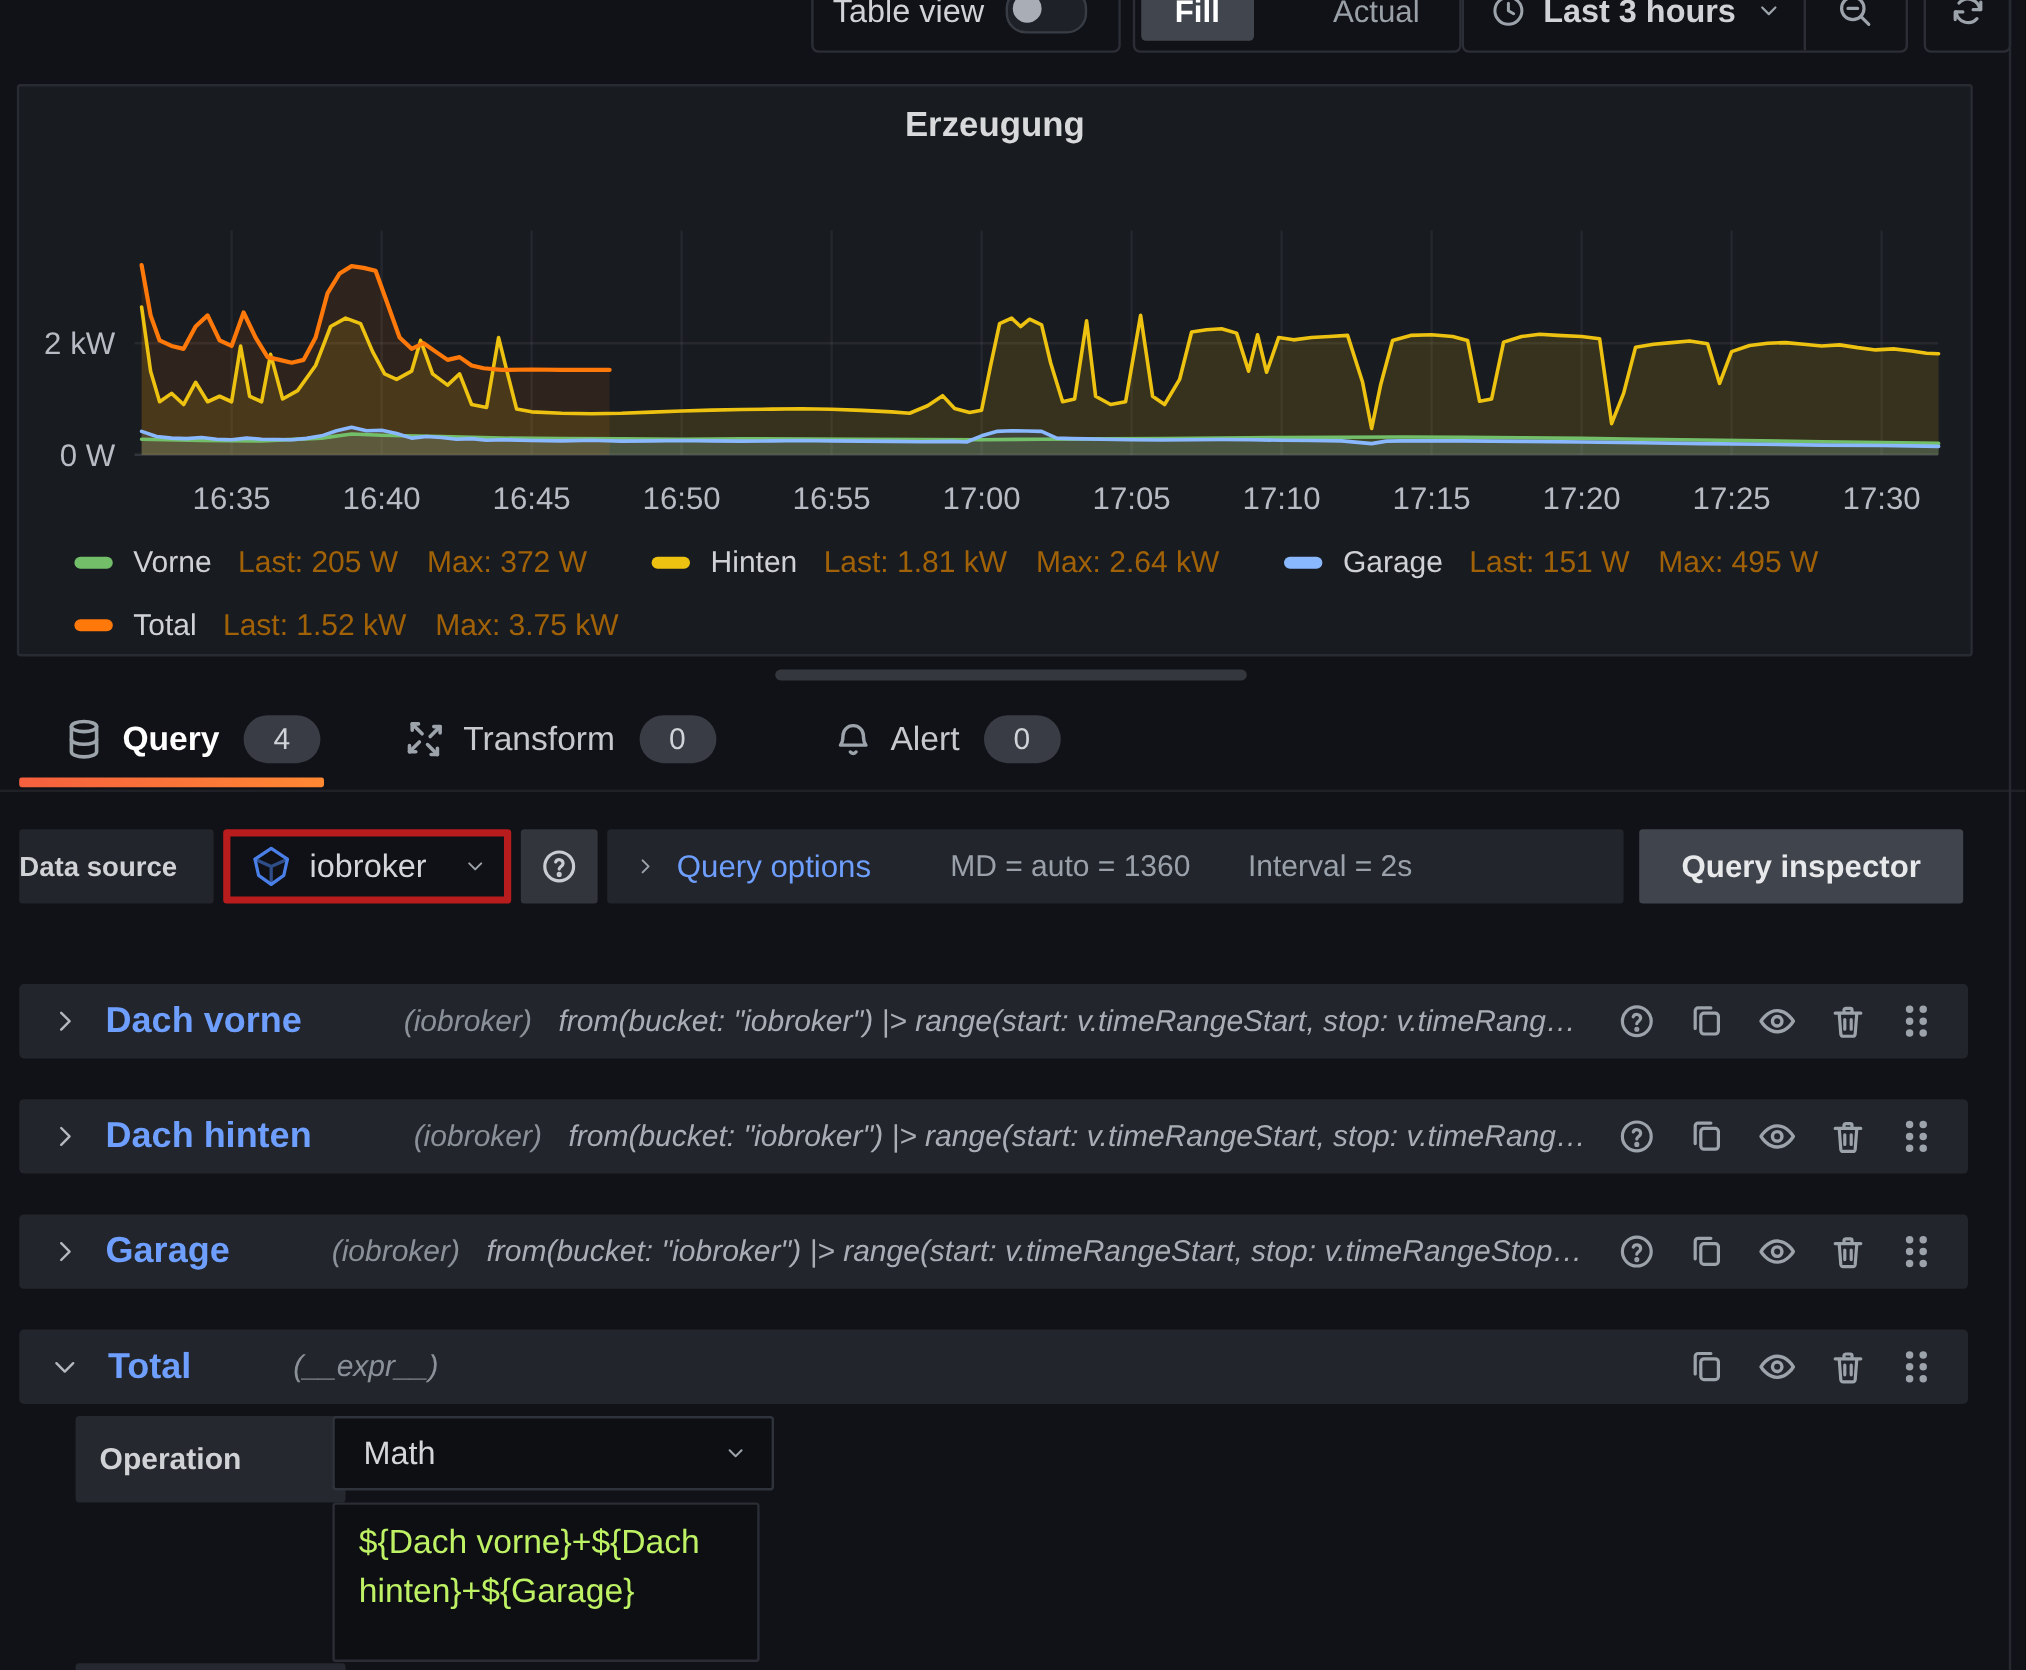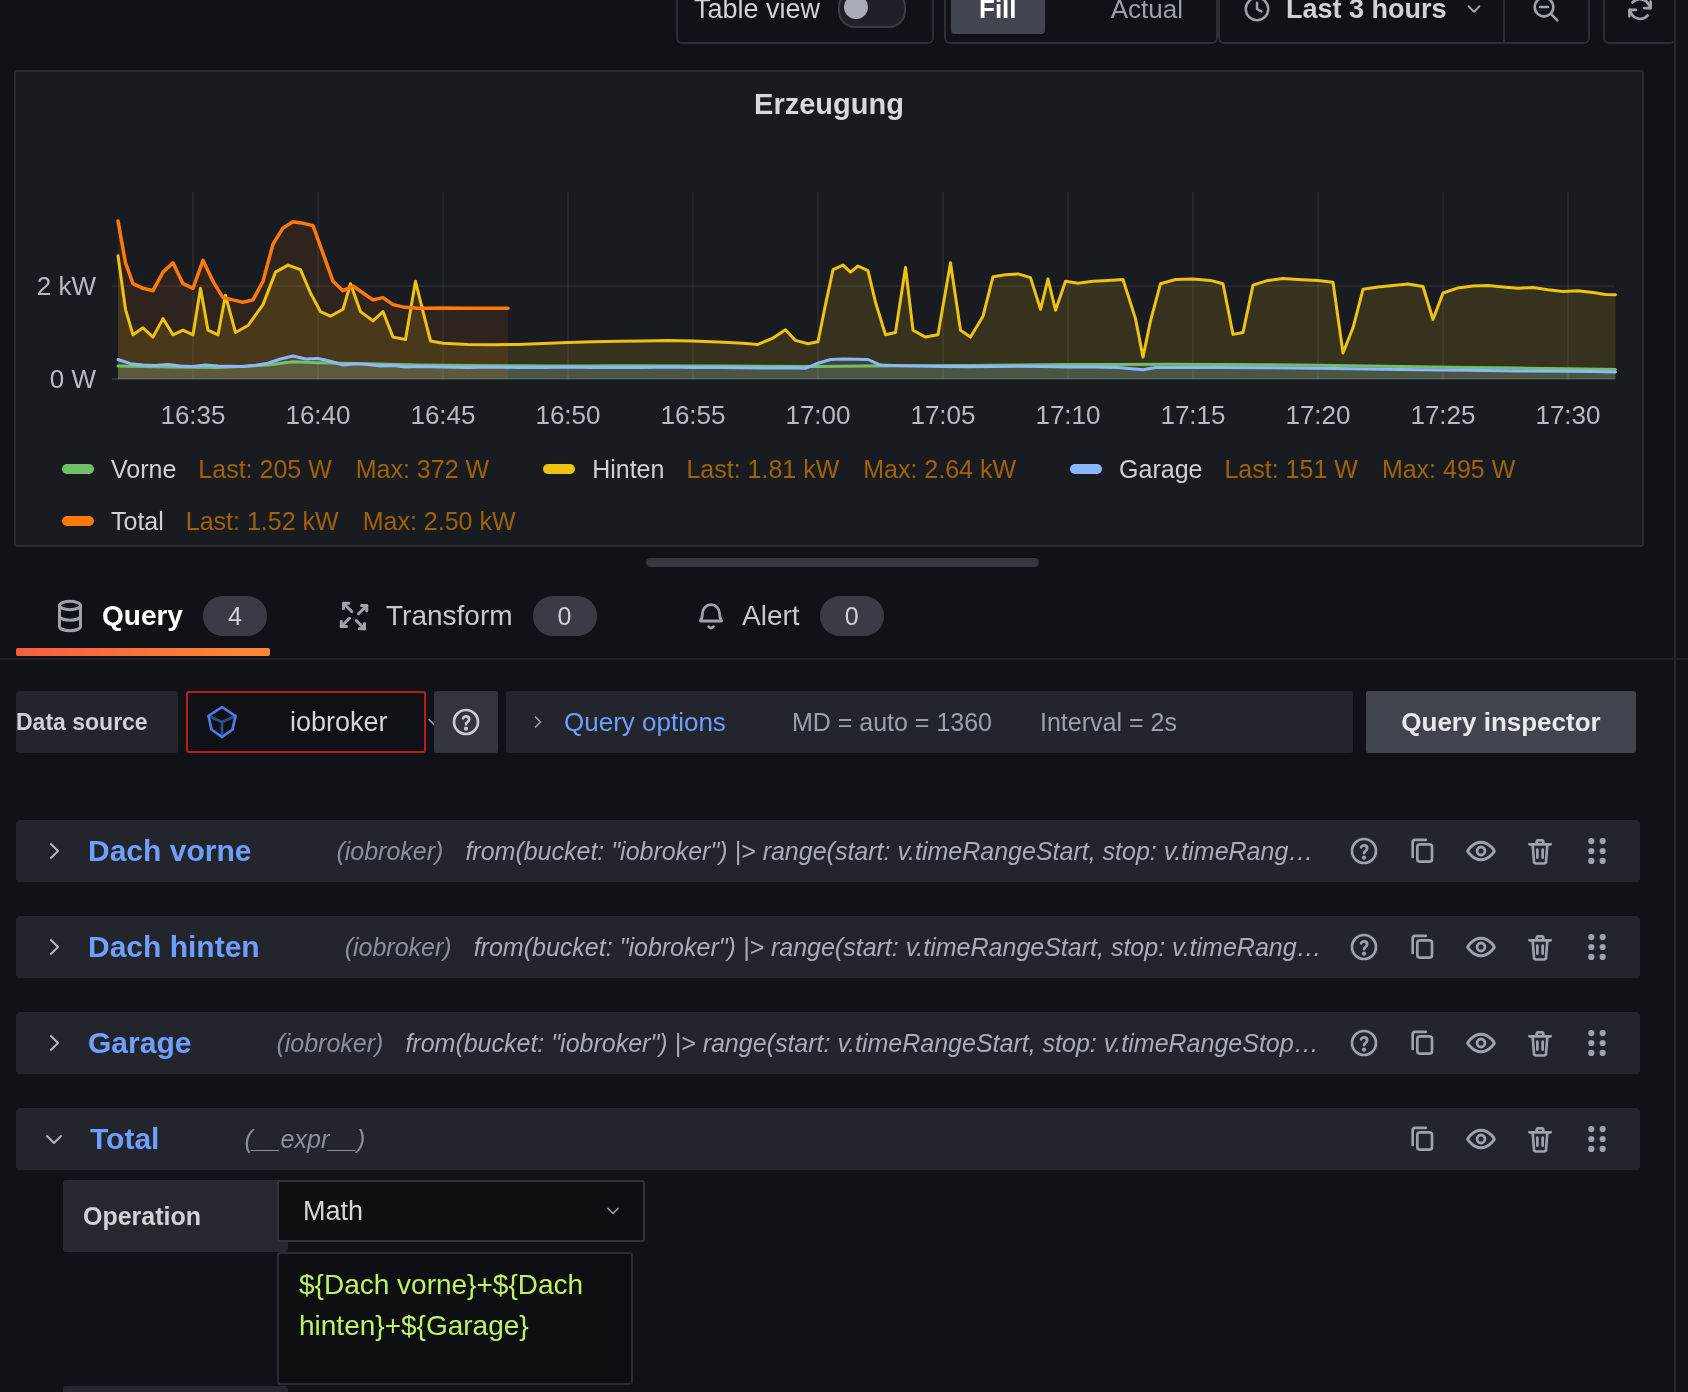--- a/index.html
+++ b/index.html
@@ -40,22 +40,22 @@
   .tab-label.idle{color:#c5c8cd;}
   .badge{height:40px;min-width:52px;border-radius:20px;background:#393c44;color:#d0d3d8;
          font-size:25px;display:flex;align-items:center;justify-content:center;margin-left:20px;padding:0 6px;}
   #tab-underline{left:16px;top:648px;width:254px;height:8px;border-radius:2px;
                  background:linear-gradient(90deg,#f55f3e,#ff8833);}
   #tab-divider{left:0;top:658px;width:1688px;height:2px;background:#1f2127;}
   
   .box{background:#22252b;border-radius:3px;}
   #ds-label{left:16px;top:691px;width:162px;height:62px;display:flex;align-items:center;
             padding-left:0;font-size:23px;font-weight:bold;color:#d0d2d6;box-sizing:border-box;}
-  #ds-picker{left:186px;top:691px;width:240px;height:62px;background:#0f1116;border:2px solid #b91c1c;
-             border-radius:3px;display:flex;align-items:center;box-sizing:border-box;gap:36px;}
+  #ds-picker{left:186px;top:691px;width:240px;height:62px;background:#0f1116;border:6px solid #b91c1c;
+             border-radius:3px;display:flex;align-items:center;box-sizing:border-box;}
   #ds-picker .name{font-size:27px;color:#d5d6da;margin-left:14px;}
   #ds-help{left:434px;top:691px;width:64px;height:62px;background:#32353c;border-radius:3px;
            display:flex;align-items:center;justify-content:center;}
   #qopts{left:506px;top:691px;width:847px;height:62px;display:flex;align-items:center;}
   #qopts .qo-link{color:#6e9fff;font-size:26px;font-weight:500;margin-left:16px;}
   #qopts .qo-stat{color:#9aa1aa;font-size:25px;}
   #inspector-btn{left:1366px;top:691px;width:270px;height:62px;background:#40444d;border-radius:3px;
                  display:flex;align-items:center;justify-content:center;font-size:26px;font-weight:bold;color:#e8e9eb;}
   
   .qrow{position:absolute;left:16px;width:1624px;height:62px;background:#22252b;border-radius:4px;
@@ -189,21 +189,21 @@
             <span class="lg-name">Garage</span>
             <span class="lg-val">Last: 151 W</span>
             <span class="lg-val">Max: 495 W</span>
           </div>
         </div>
         <div class="lg-row">
           <div class="lg-item">
             <span class="lg-swatch" style="background: rgb(255, 120, 10);"></span>
             <span class="lg-name">Total</span>
             <span class="lg-val">Last: 1.52 kW</span>
-            <span class="lg-val">Max: 2.50 kW</span>
+            <span class="lg-val">Max: 3.75 kW</span>
           </div>
         </div>
       </div>
   </div>
 
   <div id="drag-handle" class="abs"></div>
 
   <div id="tabs">
       <div class="tab" style="left: 52px;">
         <span class="icon"><svg width="36" height="36" viewBox="0 0 24 24">

